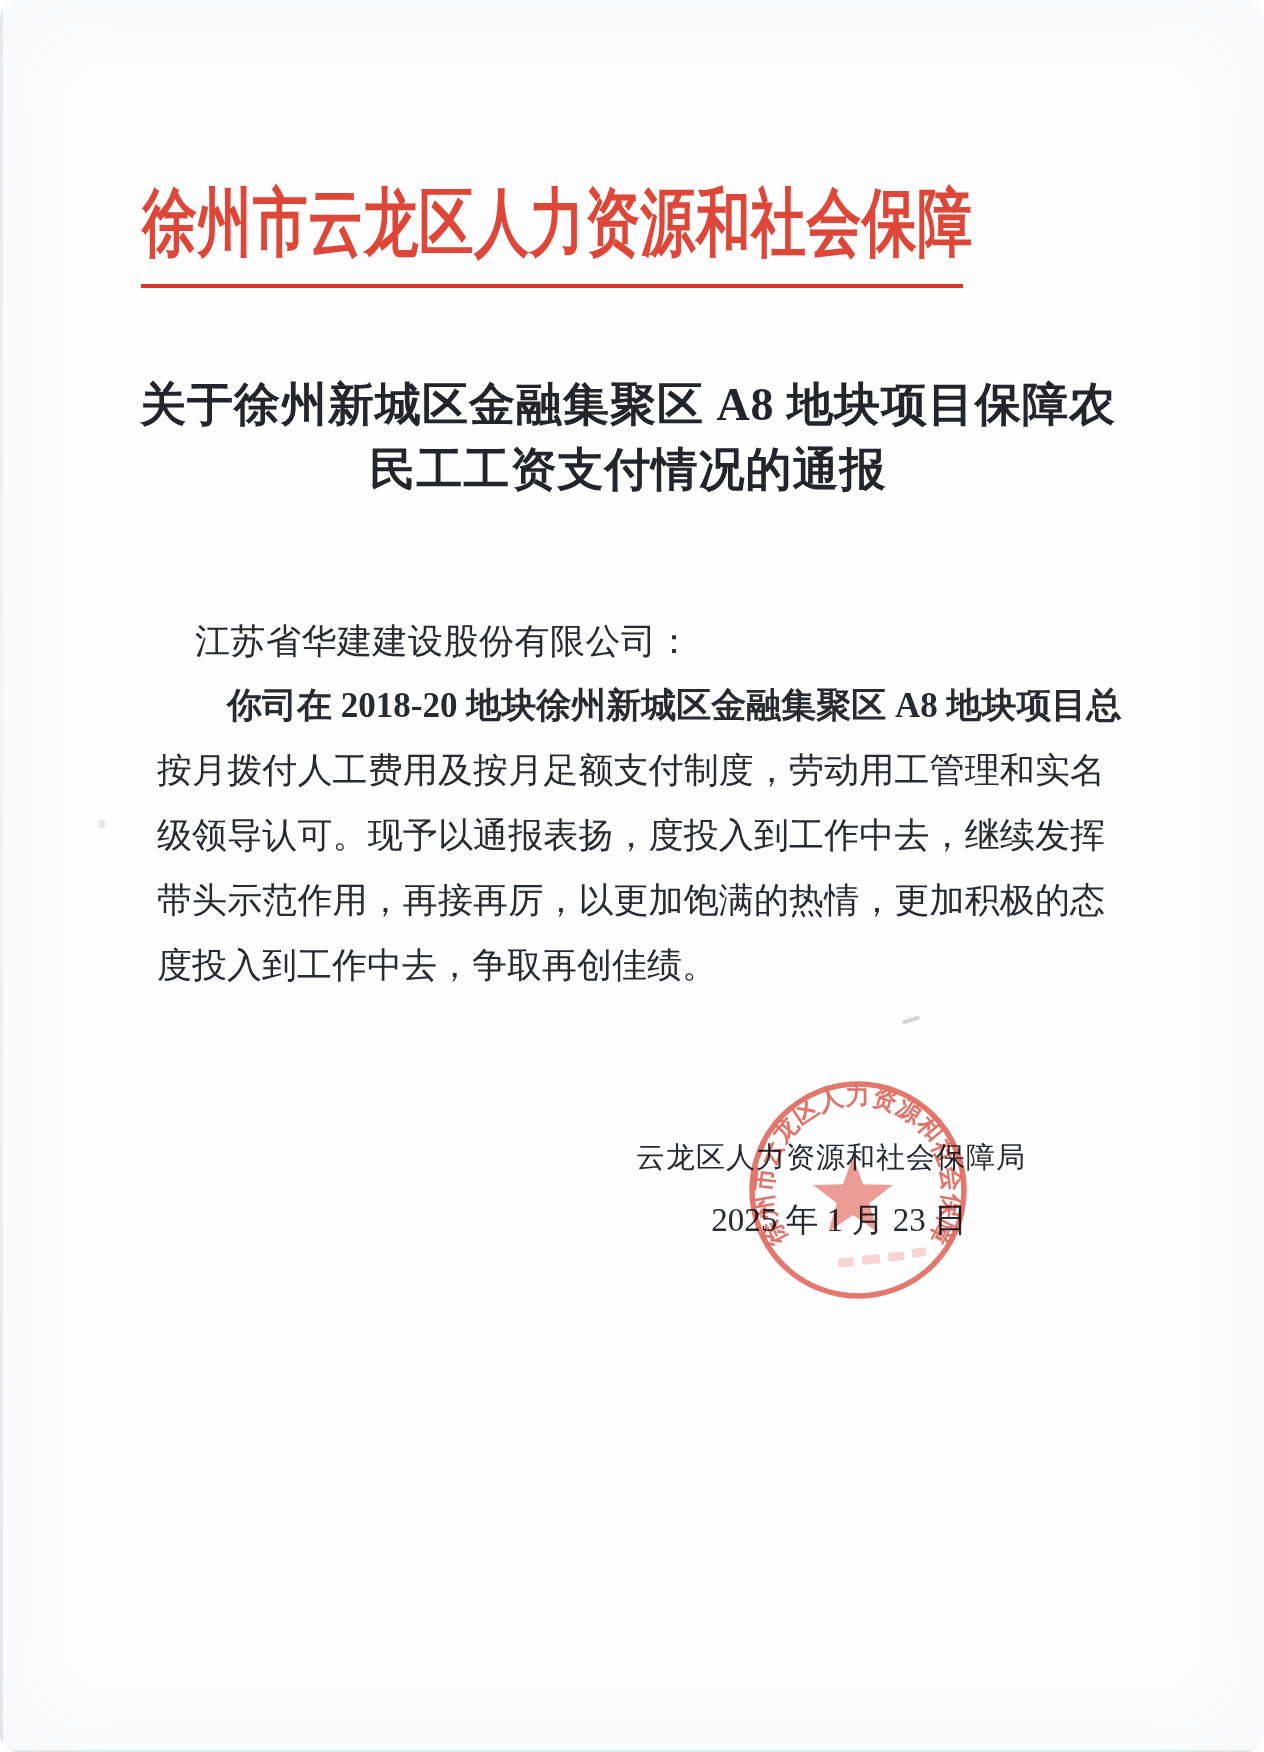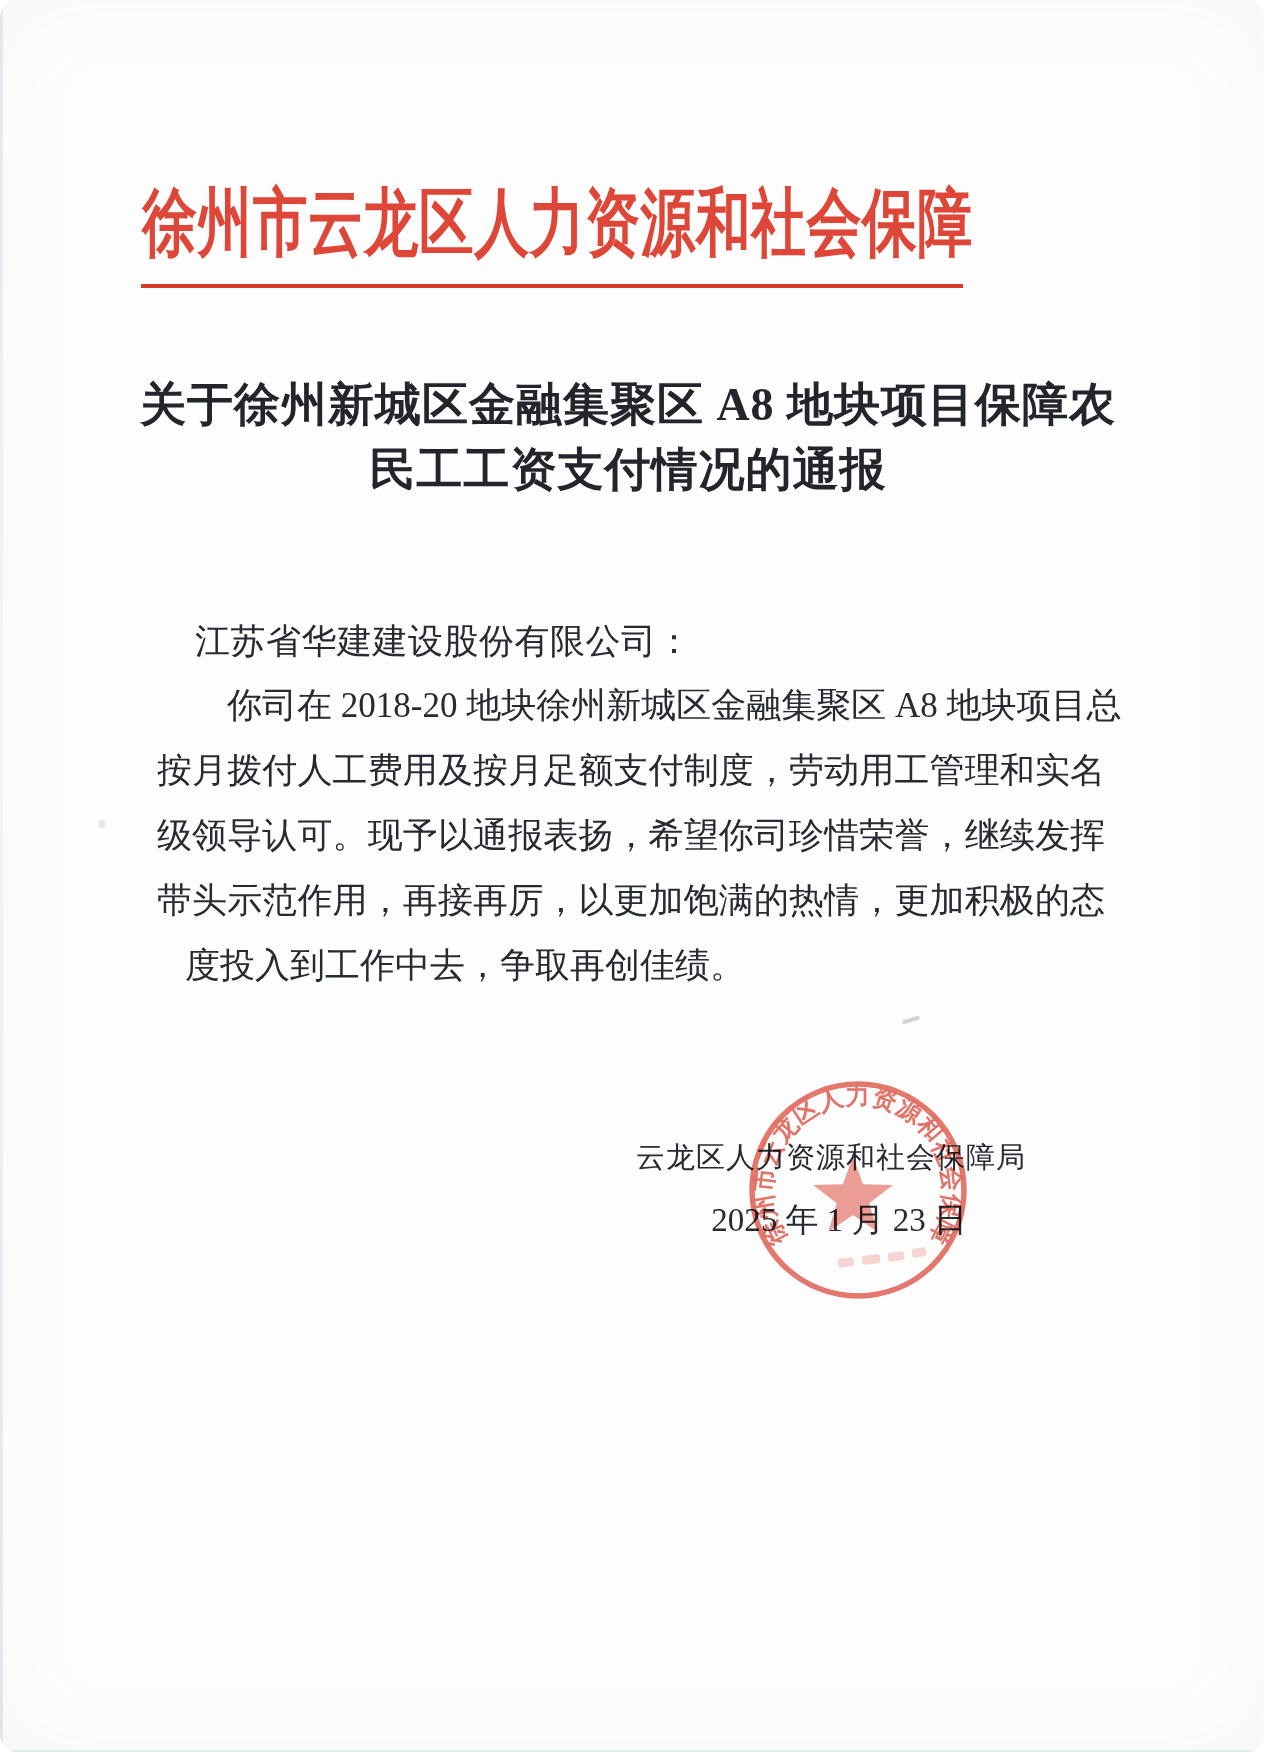--- a/index.html
+++ b/index.html
@@ -21,22 +21,22 @@
   .red-rule{position:absolute;top:284px;left:141px;width:822px;height:4px;background:#d73a2b;}
 
   
   .doc-title{position:absolute;top:372px;left:0;width:1256px;text-align:center;
     color:#22252b;font-weight:bold;font-size:46px;line-height:65px;letter-spacing:1px;}
 
   
   .salutation{position:absolute;top:618px;left:157px;font-size:35px;color:#262a31;letter-spacing:.5px;margin-left:38px;}
   .body-text{position:absolute;top:676px;left:157px;width:948px;color:#262a31;font-size:35px;}
   .body-text .line{height:65px;line-height:60px;text-align:justify;text-align-last:justify;white-space:nowrap;}
-  .body-text .line.first{text-indent:70px;}
-  .body-text .line.last{text-align:left;text-align-last:left;margin-left:28px;}
+  .body-text .line.first{text-indent:70px;font-weight:bold;}
+  .body-text .line.last{text-align:left;text-align-last:left;}
 
   .signature-line{position:absolute;top:1138px;left:636px;width:420px;font-size:29px;color:#262a31;letter-spacing:1px;white-space:nowrap;}
   .date-line{position:absolute;top:1198px;left:639px;width:400px;text-align:center;font-size:33px;color:#262a31;white-space:nowrap;}
 
   
   .stamp{position:absolute;left:726px;top:1058px;width:268px;height:268px;
     mix-blend-mode:multiply;opacity:.93;pointer-events:none;}
   .stamp text{font-family:"Liberation Serif","DejaVu Serif",serif;font-weight:bold;}
 
   
@@ -60,21 +60,21 @@
   <div class="doc-title">
     <div>关于徐州新城区金融集聚区 A8 地块项目保障农</div>
     <div>民工工资支付情况的通报</div>
   </div>
 
   <div class="salutation">江苏省华建建设股份有限公司：</div>
 
   <div class="body-text">
     <div class="line first">你司在 2018-20 地块徐州新城区金融集聚区 A8 地块项目总</div>
     <div class="line">按月拨付人工费用及按月足额支付制度，劳动用工管理和实名</div>
-    <div class="line">级领导认可。现予以通报表扬，希望你司珍惜荣誉，继续发挥</div>
+    <div class="line">级领导认可。现予以通报表扬，度投入到工作中去，继续发挥</div>
     <div class="line">带头示范作用，再接再厉，以更加饱满的热情，更加积极的态</div>
     <div class="line last">度投入到工作中去，争取再创佳绩。</div>
   </div>
 
   <div class="signature-line">云龙区人力资源和社会保障局</div>
   <div class="date-line">2025 年 1 月 23 日</div>
 
   <svg class="stamp" viewBox="0 0 268 268">
     <g opacity="0.88">
       <circle cx="132" cy="132" r="106" fill="none" stroke="#e05a4c" stroke-width="5.5"></circle>

